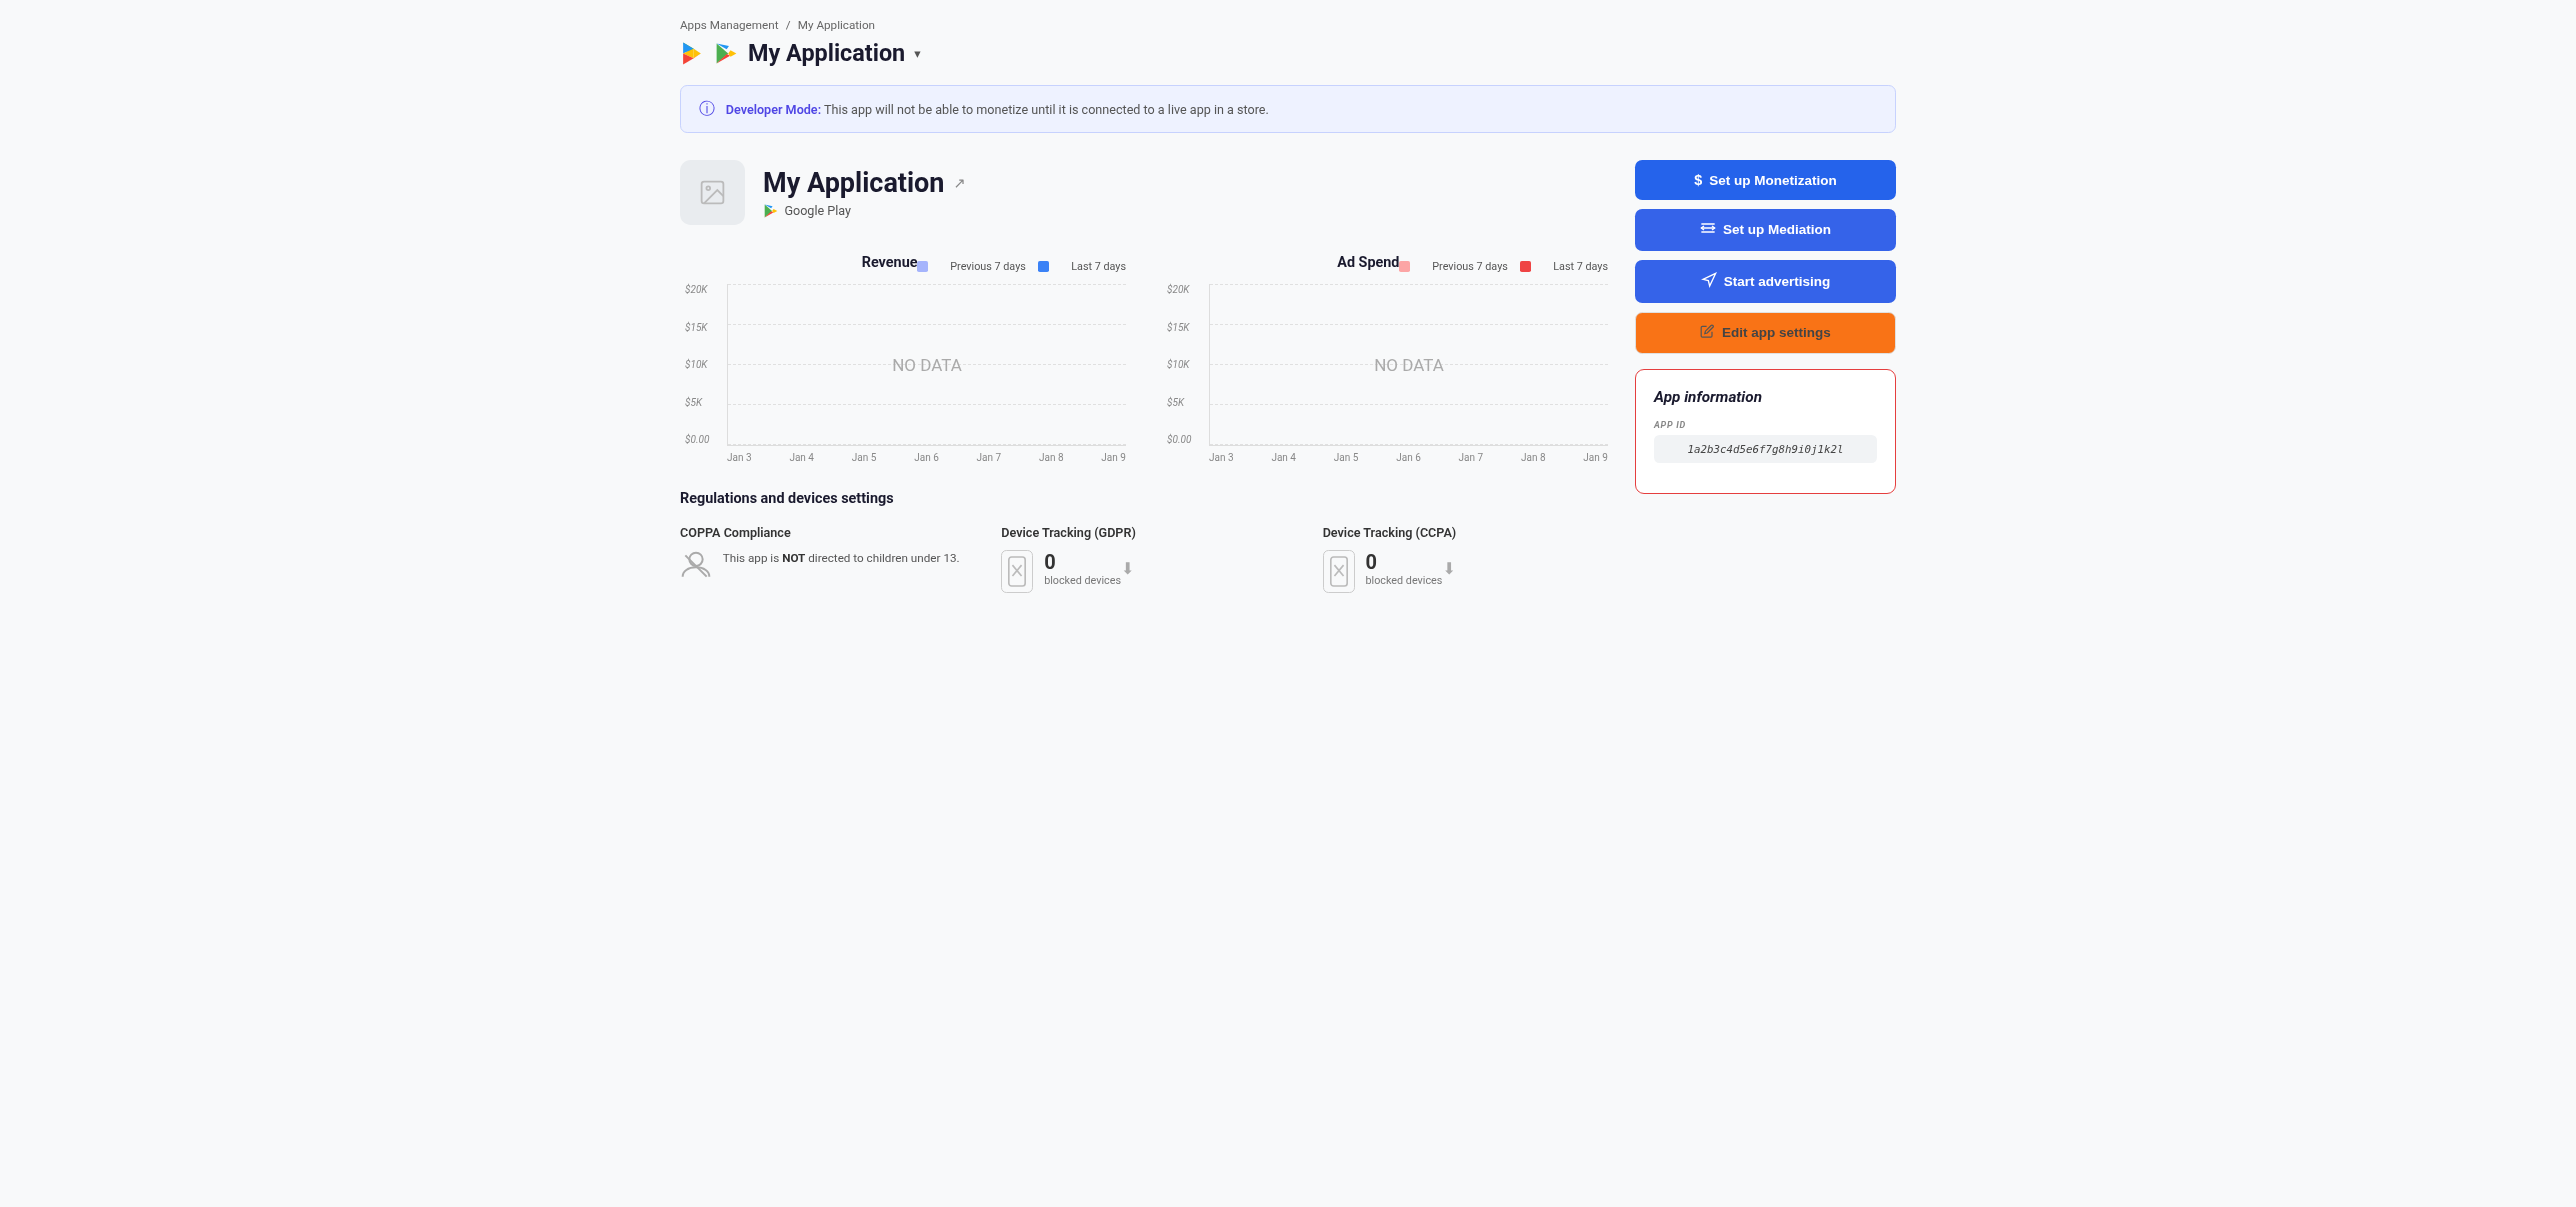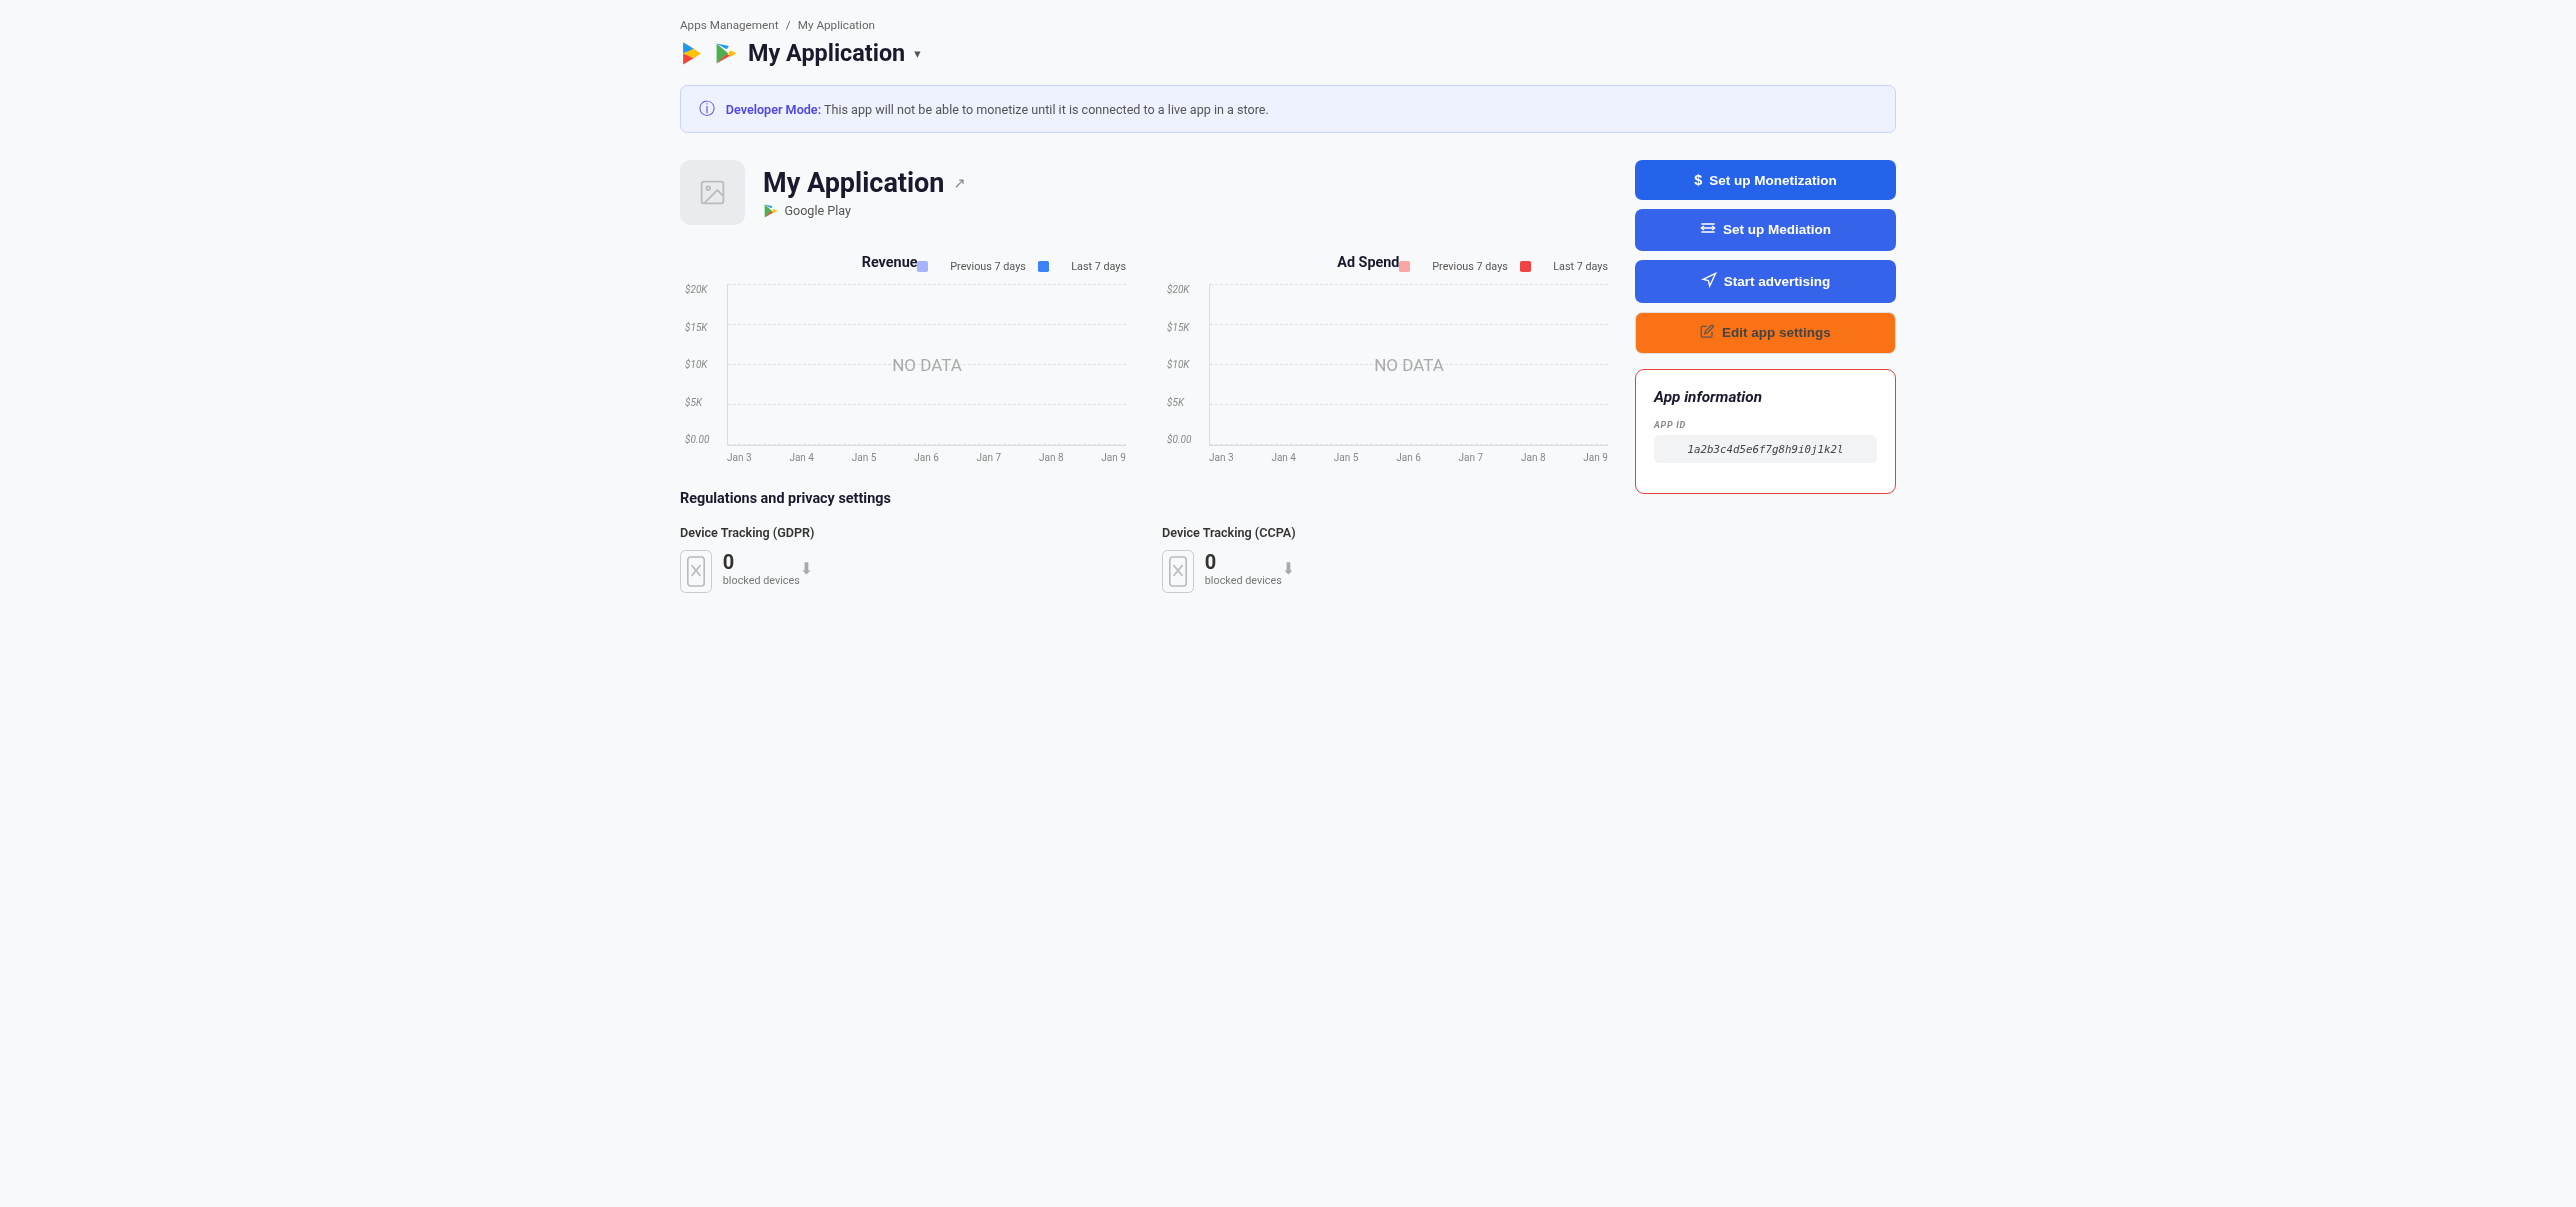--- a/index.html
+++ b/index.html
@@ -236,23 +236,38 @@
               <span>Jan 6</span>
               <span>Jan 7</span>
               <span>Jan 8</span>
               <span>Jan 9</span>
             </div>
           </div>
         </div>
       </div>
 
       <div class="regulations-section">
-        <h2 class="regulations-title">Regulations and privacy settings</h2>
+        <h2 class="regulations-title">Regulations and devices settings</h2>
         <div class="regulations-grid">
 
+          <div class="regulation-item">
+            <div class="regulation-item-title">COPPA Compliance</div>
+            <div class="regulation-content">
+              <span class="reg-icon">
+                <svg width="32" height="32" viewBox="0 0 24 24" fill="none" stroke="#aaa" stroke-width="1.5">
+                  <path d="M12 2a5 5 0 1 0 0 10A5 5 0 0 0 12 2z"></path>
+                  <path d="M2 20c0-4 4-7 10-7s10 3 10 7"></path>
+                  <line x1="4" y1="4" x2="20" y2="20" stroke="#aaa" stroke-width="1.5"></line>
+                </svg>
+              </span>
+              <span class="reg-text">
+                This app is <strong>NOT</strong> directed to children under 13.
+              </span>
+            </div>
+          </div>
 
           <div class="regulation-item">
             <div class="regulation-item-title">Device Tracking (GDPR)</div>
             <div class="regulation-content">
               <div class="phone-icon-container">
                 <svg width="20" height="31" viewBox="0 0 22 34" fill="none" stroke="#bbb" stroke-width="1.8">
                   <rect x="2" y="1" width="18" height="32" rx="3" ry="3"></rect>
                   <line x1="6" y1="10" x2="16" y2="22" stroke="#bbb"></line>
                   <line x1="16" y1="10" x2="6" y2="22" stroke="#bbb"></line>
                 </svg>

